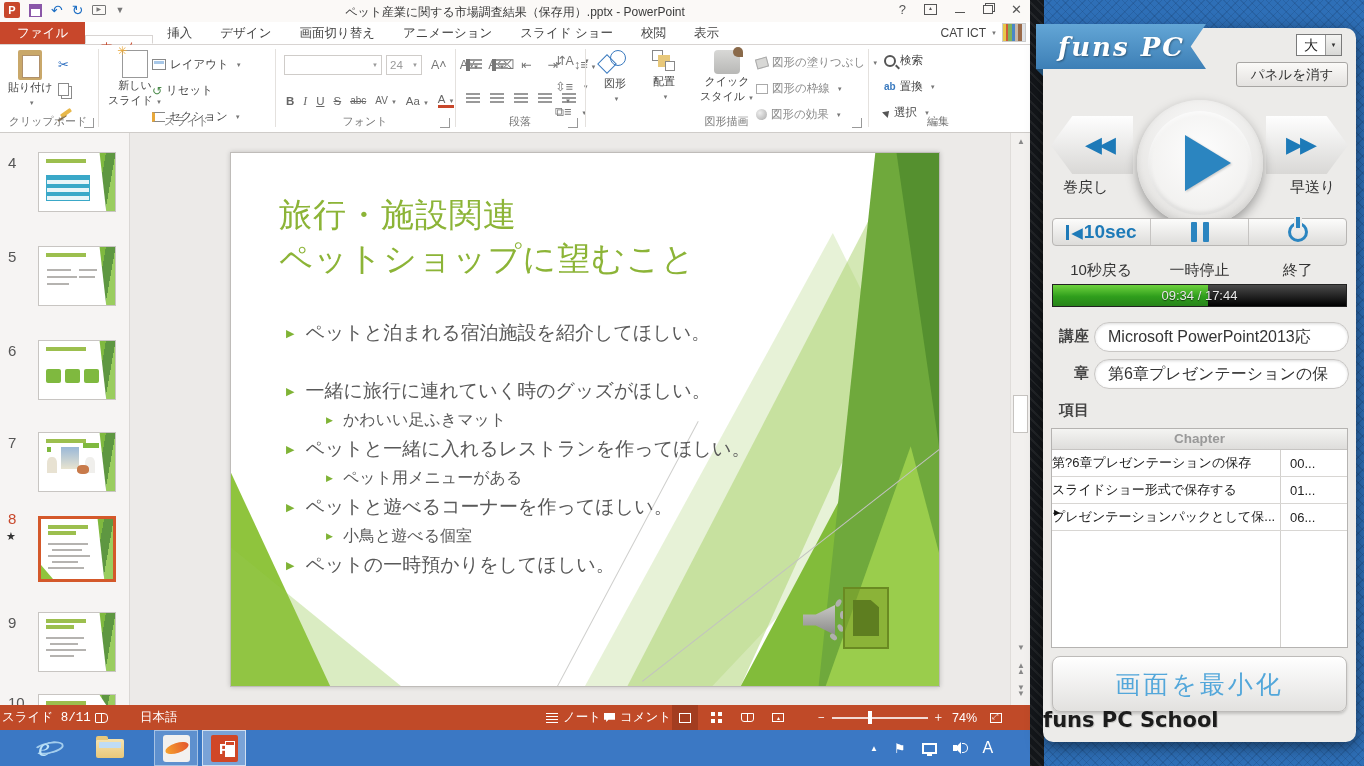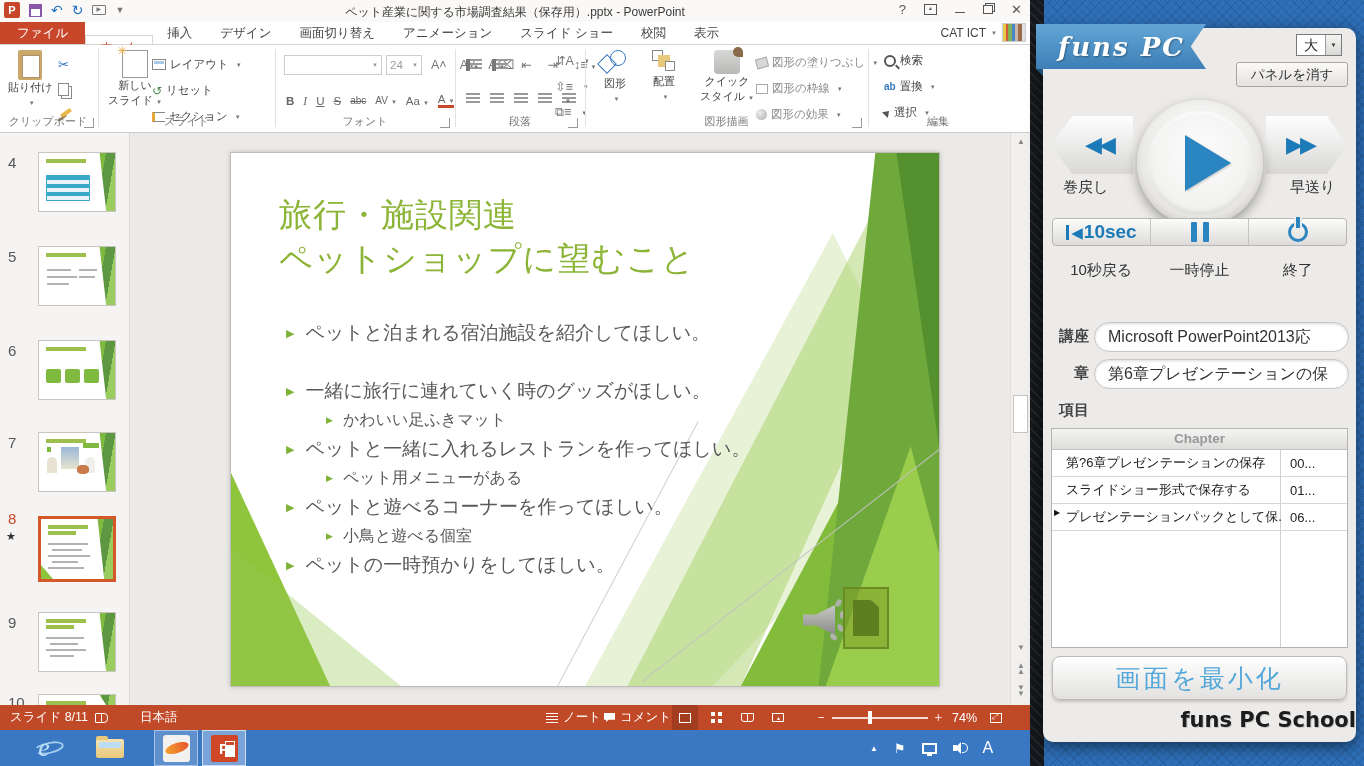--- a/index.html
+++ b/index.html
@@ -218,25 +218,25 @@
   #fp-progress .fill { position:absolute; left:0; top:0; width:53%; height:100%; background:linear-gradient(#6ED23E,#2F9E1C 55%,#27841A); }
   #fp-progress .time { position:absolute; width:100%; text-align:center; top:3px; color:#E8E8E8; font-size:13px; text-shadow:0 1px 1px rgba(0,0,0,.6); }
   .fp-row { position:absolute; left:6px; width:300px; height:31px; display:flex; align-items:center; }
   .fp-rowlabel { width:40px; text-align:right; font-size:15px; color:#444; font-weight:bold; margin-right:5px; white-space:nowrap; }
   .fp-pill { flex:1; height:30px; background:#fff; border:1px solid #C9C7C5; border-radius:15px; box-shadow:inset 0 1px 3px rgba(0,0,0,.15); font-size:16px; color:#333; line-height:28px; padding-left:13px; white-space:nowrap; overflow:hidden; }
   #fp-list { position:absolute; left:8px; top:400px; width:297px; height:220px; background:#fff; border:1px solid #B5B3B1; }
   #fp-list .hdr { height:21px; background:linear-gradient(#F4F4F2,#DEDDDB); border-bottom:1px solid #C6C4C2; text-align:center; font-weight:bold; font-size:13.5px; color:#999; line-height:20px; }
   #fp-list .body { position:relative; height:197px; }
   #fp-list .vdiv { position:absolute; right:66px; top:0; width:1px; height:100%; background:#D2D0CD; }
   .fp-lrow { position:absolute; left:0; width:100%; height:27px; border-bottom:1px solid #D8D6D3; display:flex; align-items:center; }
-  .fp-lrow .t { flex:1; padding-left:14px; font-size:13px; color:#222; white-space:nowrap; overflow:hidden; }
+  .fp-lrow .t { flex:1; font-size:13px; color:#222; white-space:nowrap; overflow:hidden; }
   .fp-lrow .d { width:66px; padding-left:9px; font-size:13px; color:#222; }
   .fp-lrow .cur:before { content:"▶"; position:absolute; left:2px; font-size:8px; color:#111; }
-  #fp-min { position:absolute; left:9px; top:628px; width:295px; height:44px; background:linear-gradient(#FFFFFF,#E2E1DF); border:1px solid #BDBBB9; border-radius:8px; box-shadow:0 2px 3px rgba(0,0,0,.18); color:#53A7DA; font-size:25px; letter-spacing:3px; display:flex; align-items:center; justify-content:center; }
-  #fp-school { position:absolute; left:0; top:680px; width:313px; text-align:right; font-size:21px; font-weight:bold; color:#1c1c1c; text-shadow:1px 1px 0 #c9c8c6; font-family:"DejaVu Sans",sans-serif; }
+  #fp-min { position:absolute; left:9px; top:628px; width:295px; height:56px; background:linear-gradient(#FFFFFF,#E2E1DF); border:1px solid #BDBBB9; border-radius:8px; box-shadow:0 2px 3px rgba(0,0,0,.18); color:#53A7DA; font-size:25px; letter-spacing:3px; display:flex; align-items:center; justify-content:center; }
+  #fp-school { position:absolute; left:0; top:680px; width:313px; text-align:left; font-size:21px; font-weight:bold; color:#1c1c1c; text-shadow:1px 1px 0 #c9c8c6; font-family:"DejaVu Sans",sans-serif; }
 </style>
 </head>
 <body>
 
 <div id="screen">
 
   <div id="desktop-right" class="abs"></div>
   <div id="dark-strip" class="abs"></div>
 
   <div id="ppt" class="abs">
@@ -533,21 +533,21 @@
 
     <div id="vscroll" class="abs">
       <div class="sarrow" style="top:4px;">▲</div>
       <div class="sthumb"></div>
       <div class="sarrow" style="top:510px;">▼</div>
       <div class="sarrow" style="top:530px;line-height:6px;">▲<br>▲</div>
       <div class="sarrow" style="top:552px;line-height:6px;">▼<br>▼</div>
     </div>
 
     <div id="statusbar" class="abs">
-      <div class="sb" style="left:10px;">スライド 8/11</div>
+      <div class="sb" style="left:2px;font-family:Liberation Mono, monospace;">スライド 8/11</div>
       <div class="sb" style="left:95px;">
           <span class="bookicon"></span>
         </div>
       <div class="sb" style="left:140px;">日本語</div>
       <div class="sb" style="left:546px;">
           <span class="noteicon"></span>
           <span>ノート</span>
         </div>
       <div class="sb" style="left:604px;">
           <span class="cmticon"></span>
@@ -639,20 +639,24 @@
       <div class="cell">
         <span class="powericon"></span>
       </div>
     </div>
     <div id="fp-labels2">
       <div>10秒戻る</div>
       <div>一時停止</div>
       <div>終了</div>
     </div>
 
+    <div id="fp-progress">
+      <div class="fill"></div>
+      <div class="time">09:34 / 17:44</div>
+    </div>
 
     <div class="fp-row" style="top:293px;">
       <div class="fp-rowlabel">講座</div>
       <div class="fp-pill">Microsoft PowerPoint2013応</div>
     </div>
     <div class="fp-row" style="top:330px;">
       <div class="fp-rowlabel">章</div>
       <div class="fp-pill">第6章プレゼンテーションの保</div>
     </div>
     <div class="fp-row" style="top:367px;">

